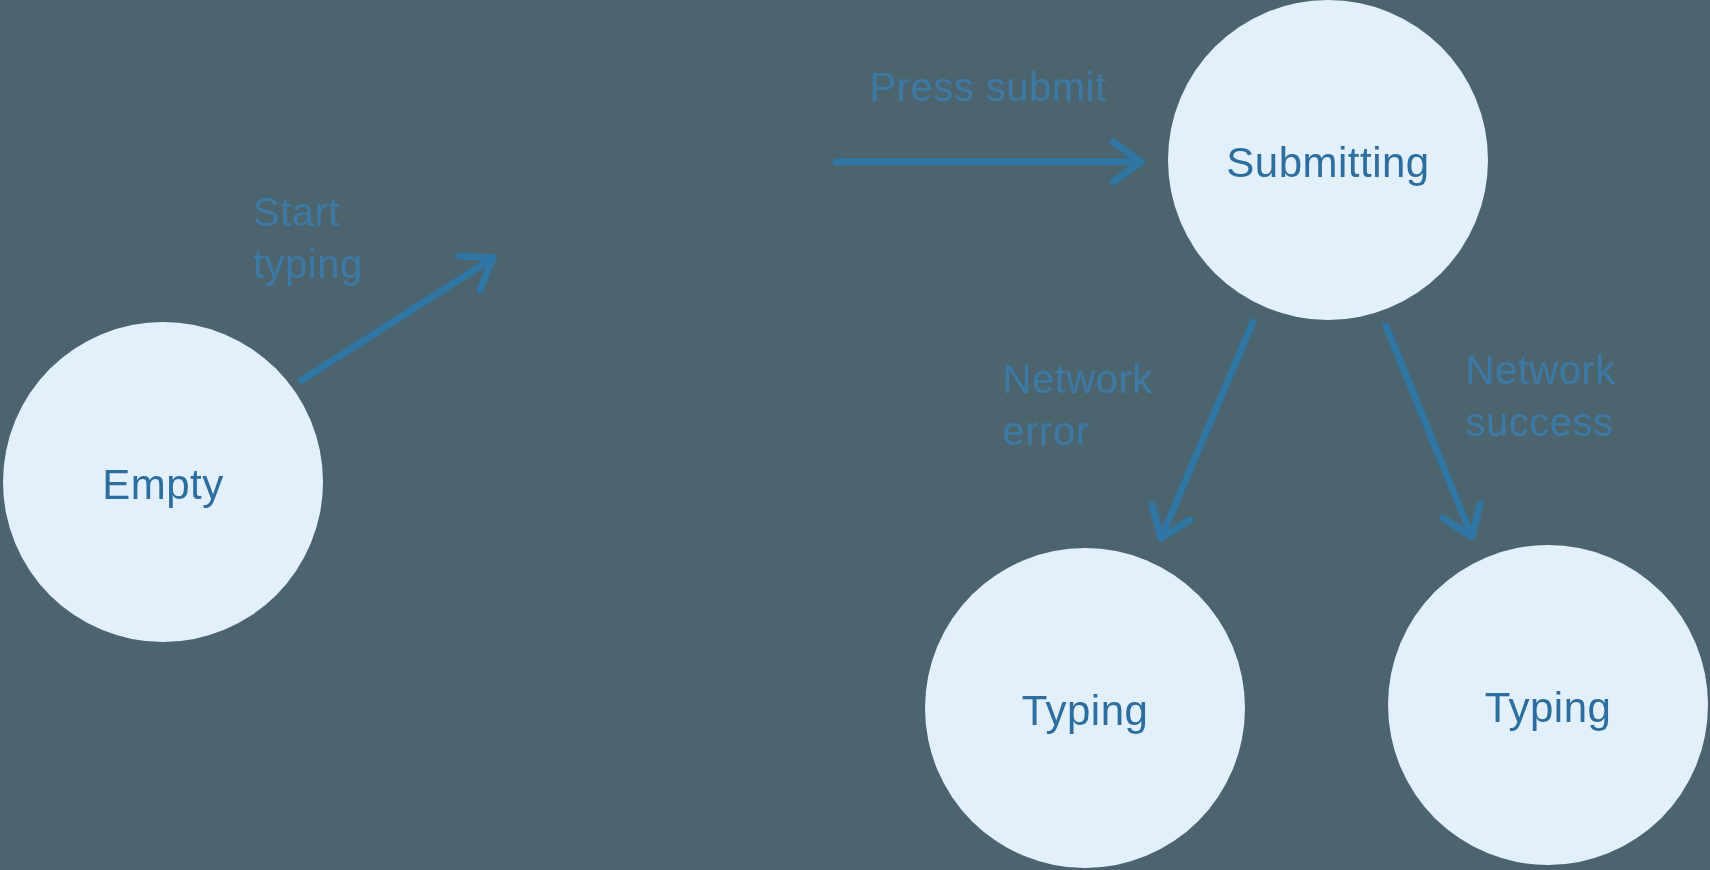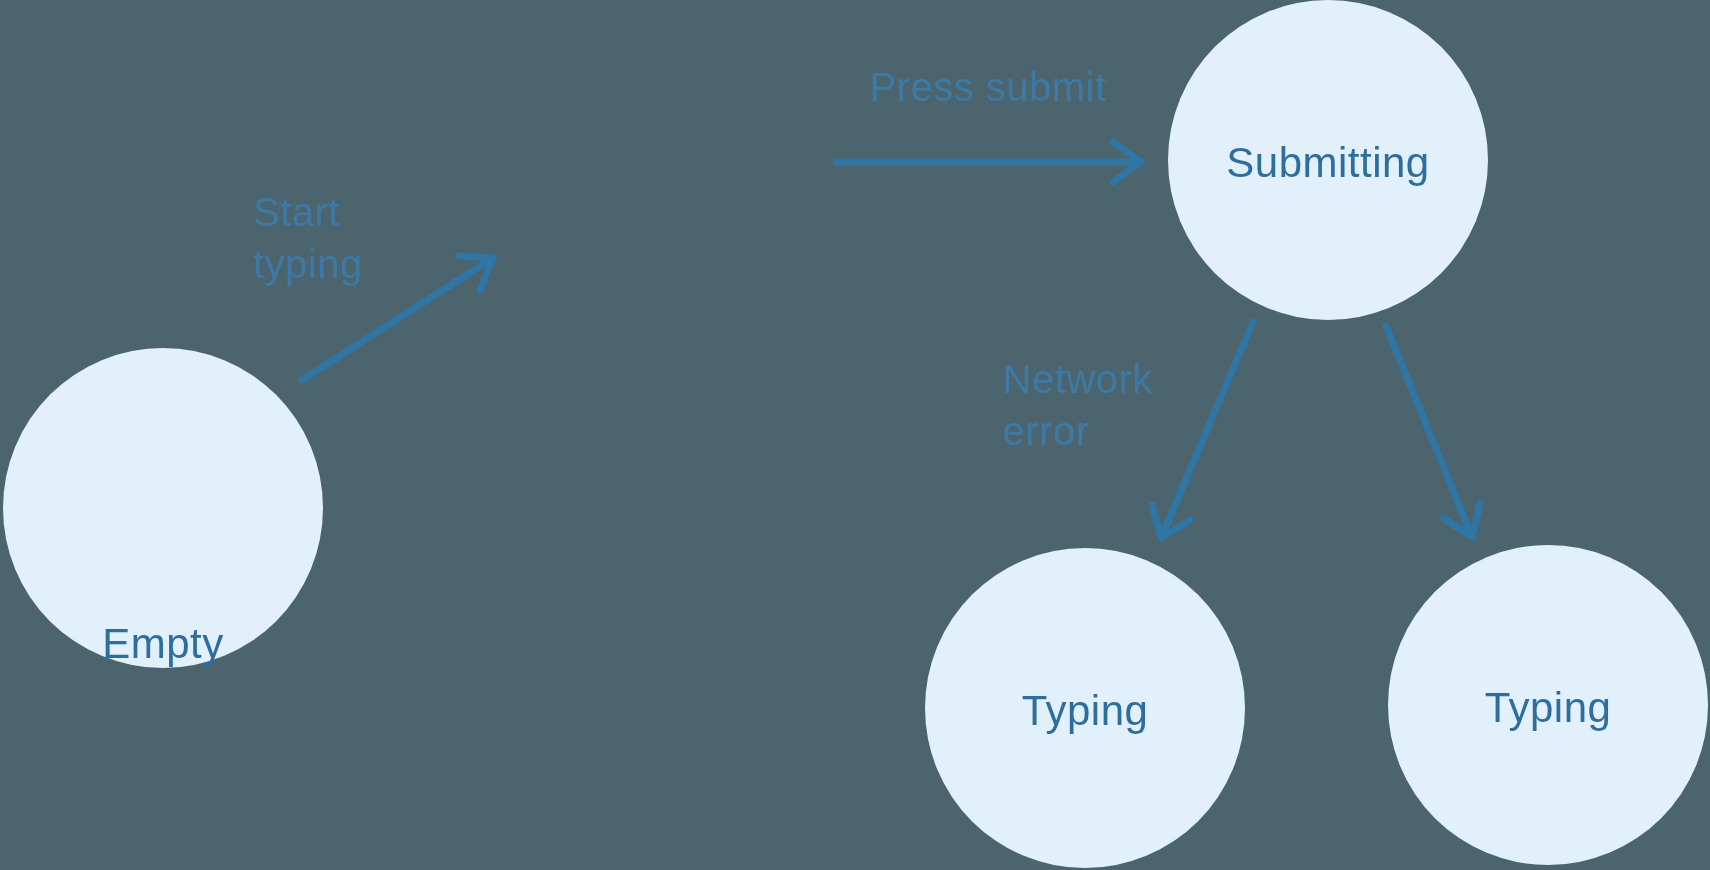--- a/index.html
+++ b/index.html
@@ -77,30 +77,31 @@
     <g>
       <path d="M1253 322 L1161 538"></path>
       <path d="M1152 505 L1161 538 L1190 520"></path>
     </g>
     <g>
       <path d="M1386 326 L1472 537"></path>
       <path d="M1443 518 L1472 537 L1480 504"></path>
     </g>
   </svg>
 
-  <div class="state-node" style="left:3px;  top:348px;align-items:flex-end;">
+  <div class="state-node" style="left:3px;  top:322px;">
     <span class="node-label">Empty</span>
   </div>
   <div class="state-node" style="left:1168px; top:0px;">
     <span class="node-label">Submitting</span>
   </div>
   <div class="state-node" style="left:925px; top:548px;">
     <span class="node-label">Typing</span>
   </div>
   <div class="state-node" style="left:1388px; top:545px;">
     <span class="node-label">Typing</span>
   </div>
 
   <div class="edge-label" style="left:328px; top:238px; max-width:150px;">Start typing</div>
   <div class="edge-label" style="left:988px; top:87px; max-width:300px; white-space:nowrap;">Press submit</div>
   <div class="edge-label" style="left:1090px; top:397px; max-width:175px;margin-top:8px;">Network error</div>
+  <div class="edge-label" style="left:1547px; top:396px; max-width:195px;">Network success</div>
 
 </div>
 
 </body></html>

